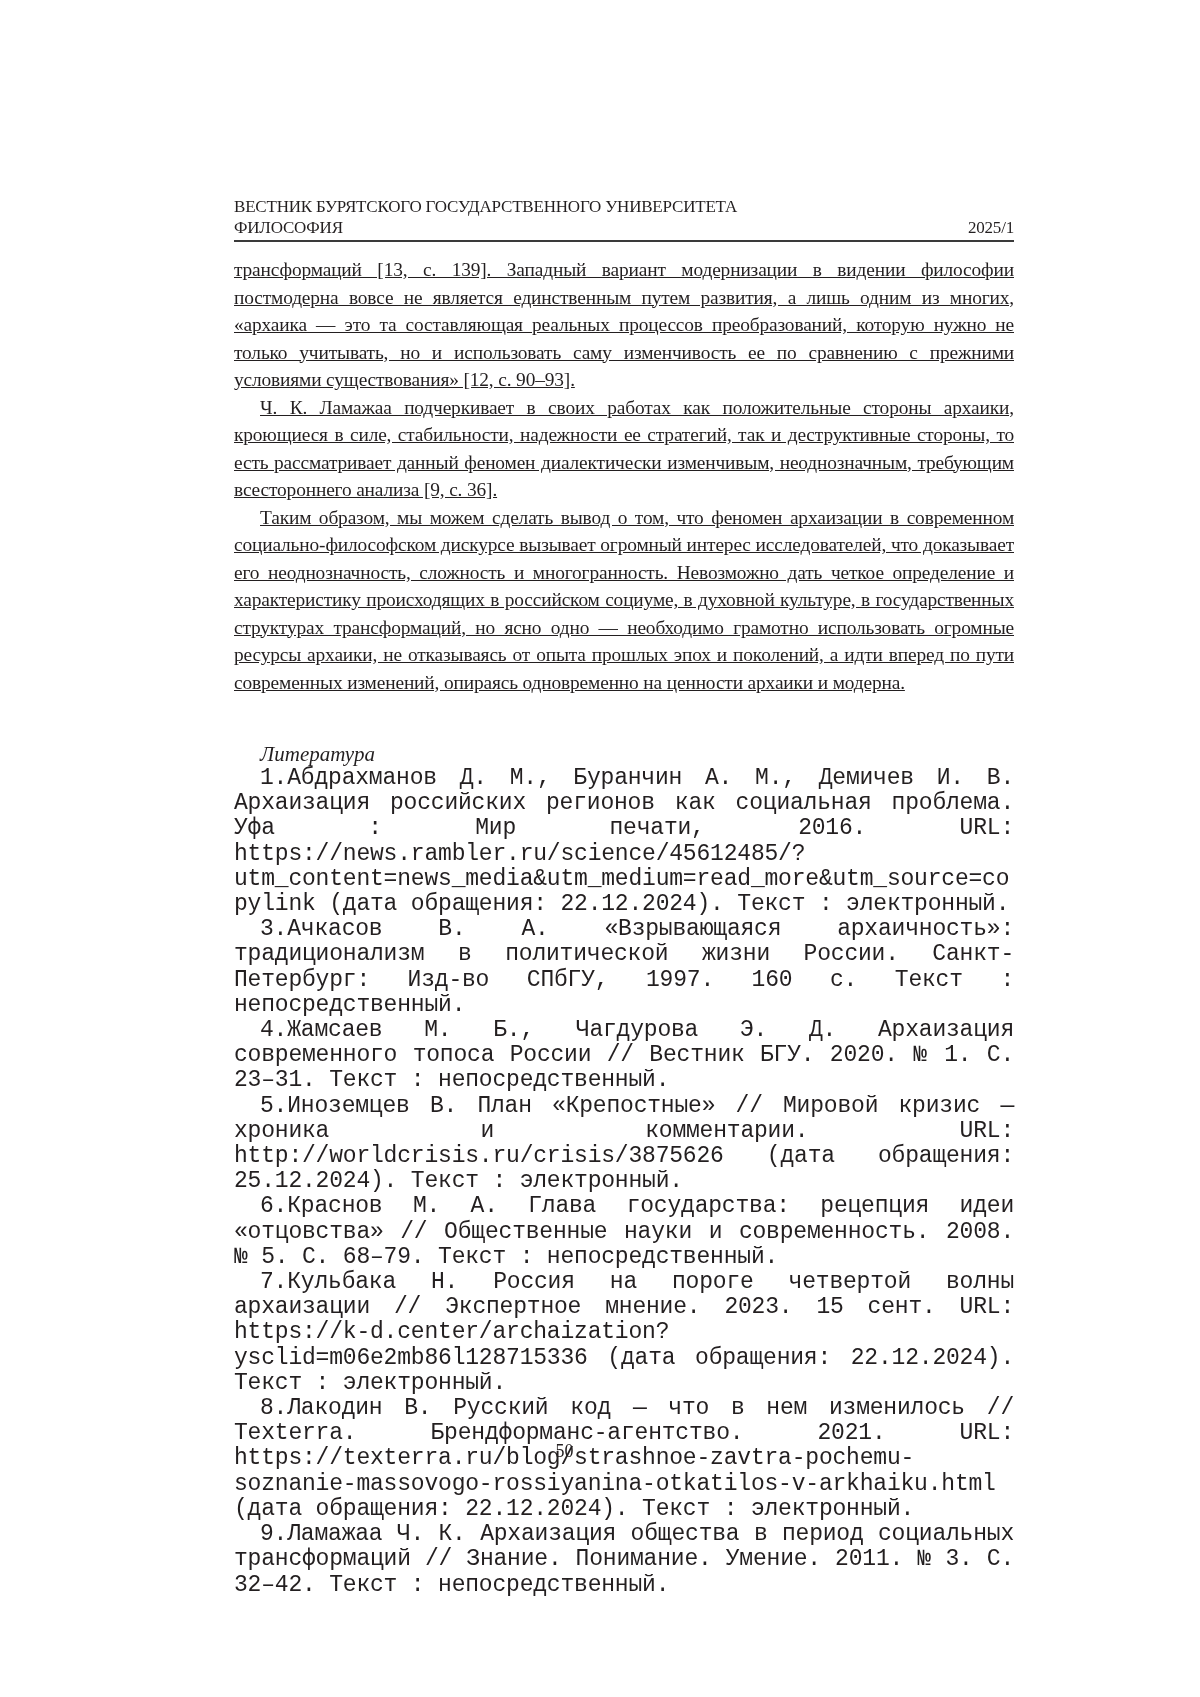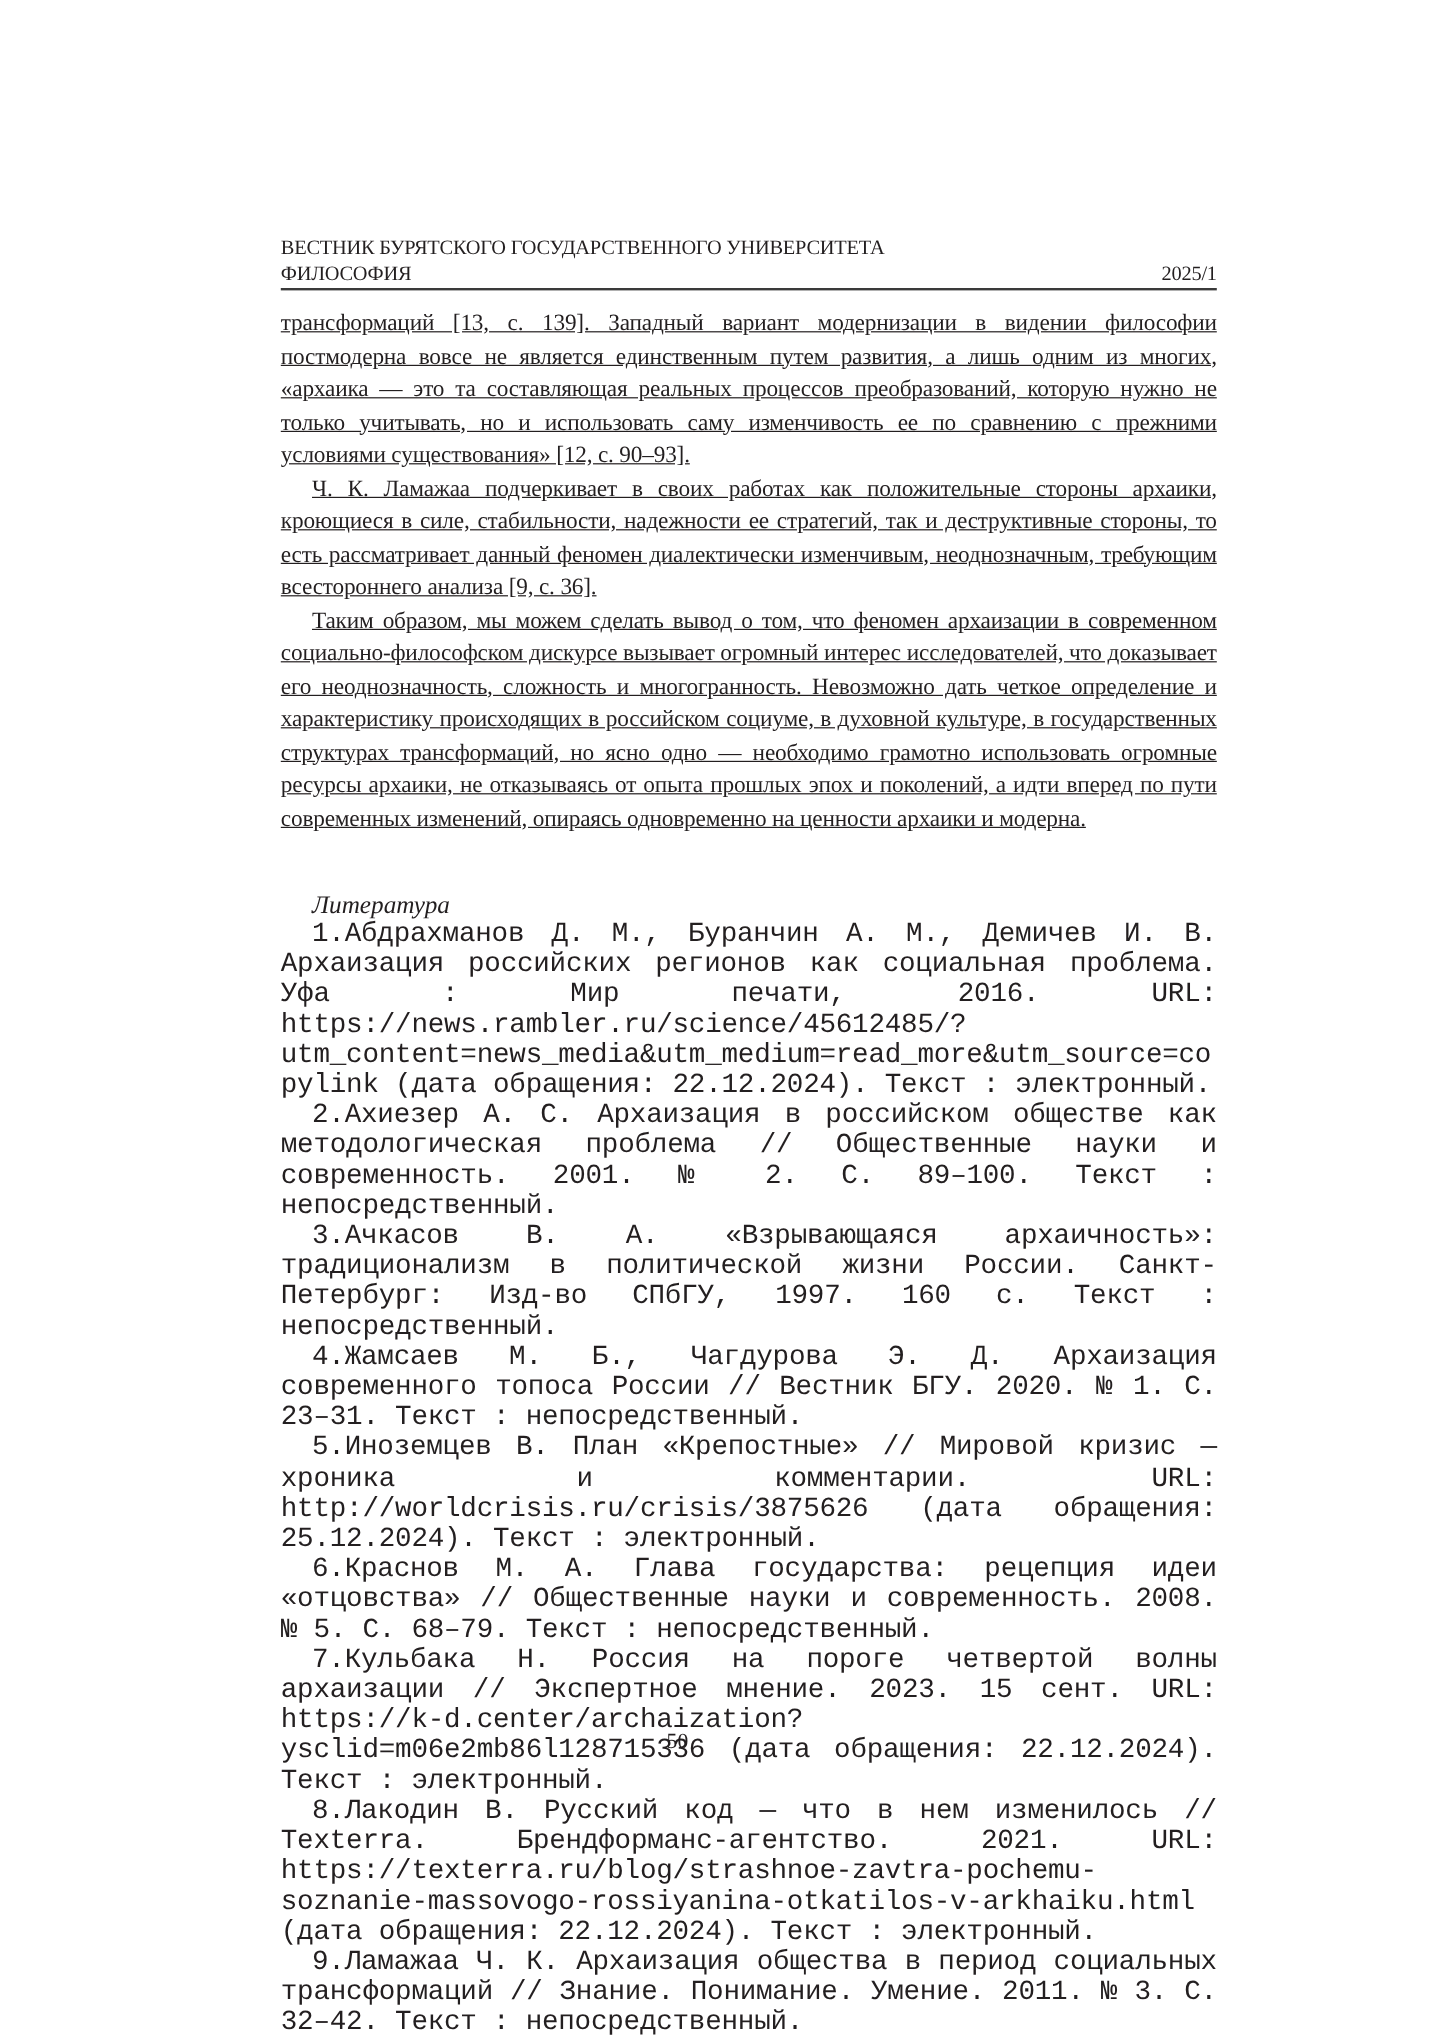--- a/index.html
+++ b/index.html
@@ -95,21 +95,20 @@
   <div class="body-text">
     <p class="no-indent">трансформаций [13, с. 139]. Западный вариант модернизации в видении философии постмодерна вовсе не является единственным путем развития, а лишь одним из многих, «архаика — это та составляющая реальных процессов преобразований, которую нужно не только учитывать, но и использовать саму изменчивость ее по сравнению с прежними условиями существования» [12, с. 90–93].</p>
     <p>Ч. К. Ламажаа подчеркивает в своих работах как положительные стороны архаики, кроющиеся в силе, стабильности, надежности ее стратегий, так и деструктивные стороны, то есть рассматривает данный феномен диалектически изменчивым, неоднозначным, требующим всестороннего анализа [9, с. 36].</p>
     <p>Таким образом, мы можем сделать вывод о том, что феномен архаизации в современном социально-философском дискурсе вызывает огромный интерес исследователей, что доказывает его неоднозначность, сложность и многогранность. Невозможно дать четкое определение и характеристику происходящих в российском социуме, в духовной культуре, в государственных структурах трансформаций, но ясно одно — необходимо грамотно использовать огромные ресурсы архаики, не отказываясь от опыта прошлых эпох и поколений, а идти вперед по пути современных изменений, опираясь одновременно на ценности архаики и модерна.</p>
   </div>
 
   <div class="lit-title">Литература</div>
 
   <div class="refs">
     <p class="ref"><span class="num">1.</span><span>Абдрахманов Д. М., Буранчин А. М., Демичев И. В. Архаизация российских регионов как социальная проблема. Уфа : Мир печати, 2016. URL: https://news.rambler.ru/science/45612485/?utm_content=news_media&amp;utm_medium=read_more&amp;utm_source=copylink (дата обращения: 22.12.2024). Текст : электронный.</span></p>
-    <p class="ref"><span class="num">2.</span><span>Ахиезер А. С. Архаизация в российском обществе как методологическая проблема // Общественные науки и современность. 2001. № 2. С. 89–100. Текст : непосредственный.</span></p>
     <p class="ref"><span class="num">3.</span><span>Ачкасов В. А. «Взрывающаяся архаичность»: традиционализм в политической жизни России. Санкт-Петербург: Изд-во СПбГУ, 1997. 160 с. Текст : непосредственный.</span></p>
     <p class="ref"><span class="num">4.</span><span>Жамсаев М. Б., Чагдурова Э. Д. Архаизация современного топоса России // Вестник БГУ. 2020. № 1. С. 23–31. Текст : непосредственный.</span></p>
     <p class="ref"><span class="num">5.</span><span>Иноземцев В. План «Крепостные» // Мировой кризис — хроника и комментарии. URL: http://worldcrisis.ru/crisis/3875626 (дата обращения: 25.12.2024). Текст : электронный.</span></p>
     <p class="ref"><span class="num">6.</span><span>Краснов М. А. Глава государства: рецепция идеи «отцовства» // Общественные науки и современность. 2008. № 5. С. 68–79. Текст : непосредственный.</span></p>
     <p class="ref"><span class="num">7.</span><span>Кульбака Н. Россия на пороге четвертой волны архаизации // Экспертное мнение. 2023. 15 сент. URL: https://k-d.center/archaization?ysclid=m06e2mb86l128715336 (дата обращения: 22.12.2024). Текст : электронный.</span></p>
     <p class="ref"><span class="num">8.</span><span>Лакодин В. Русский код — что в нем изменилось // Texterra. Брендформанс-агентство. 2021. URL: https://texterra.ru/blog/strashnoe-zavtra-pochemu-soznanie-massovogo-rossiyanina-otkatilos-v-arkhaiku.html (дата обращения: 22.12.2024). Текст : электронный.</span></p>
     <p class="ref"><span class="num">9.</span><span>Ламажаа Ч. К. Архаизация общества в период социальных трансформаций // Знание. Понимание. Умение. 2011. № 3. С. 32–42. Текст : непосредственный.</span></p>
   </div>
 </div>
 

